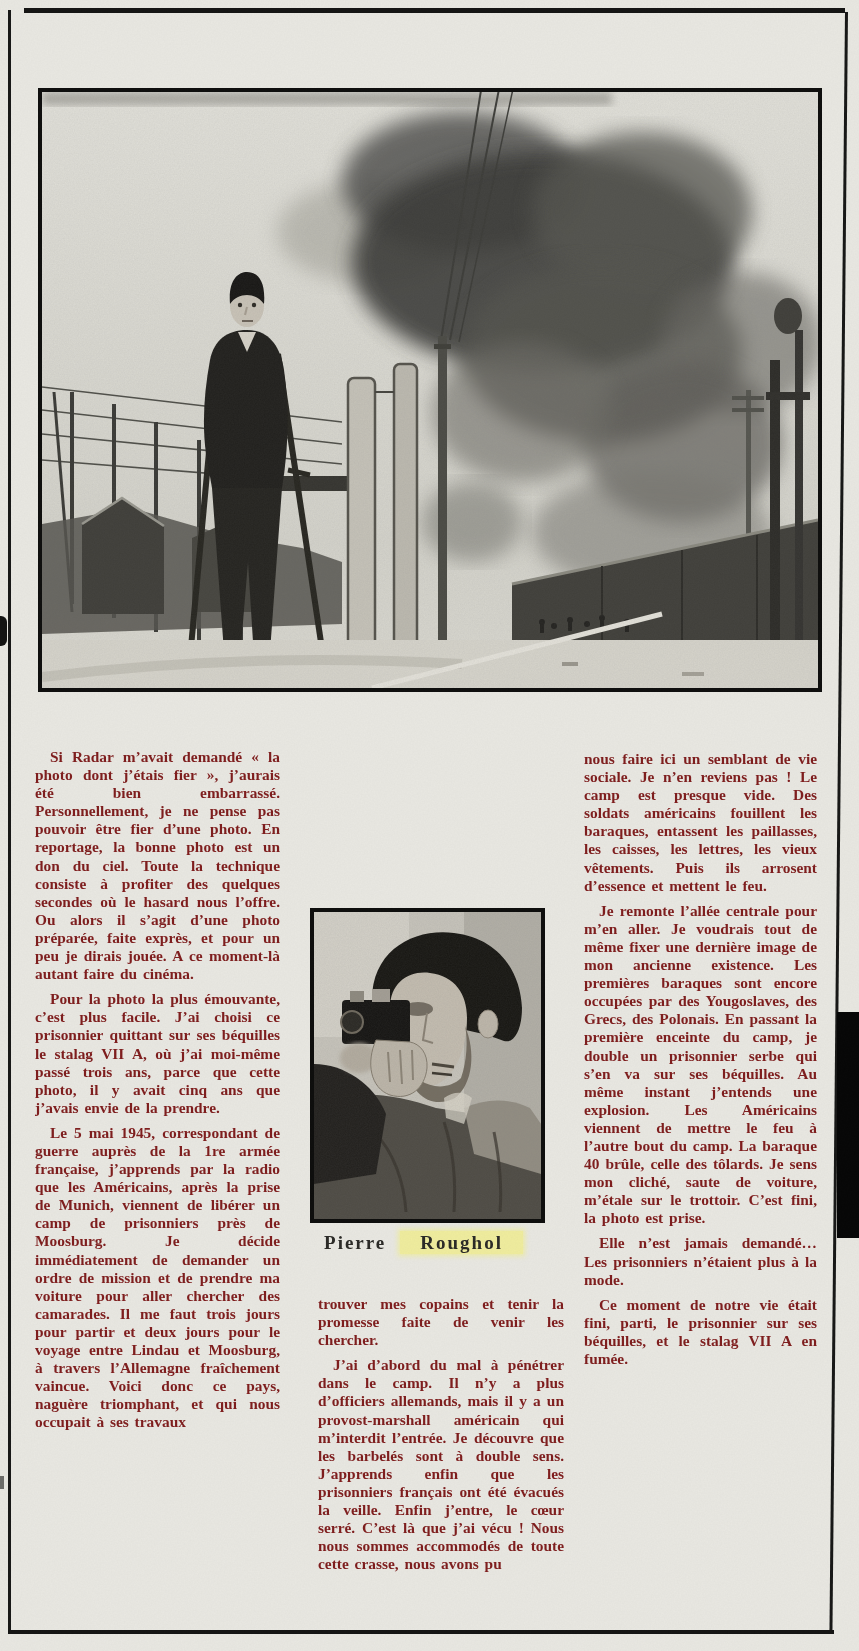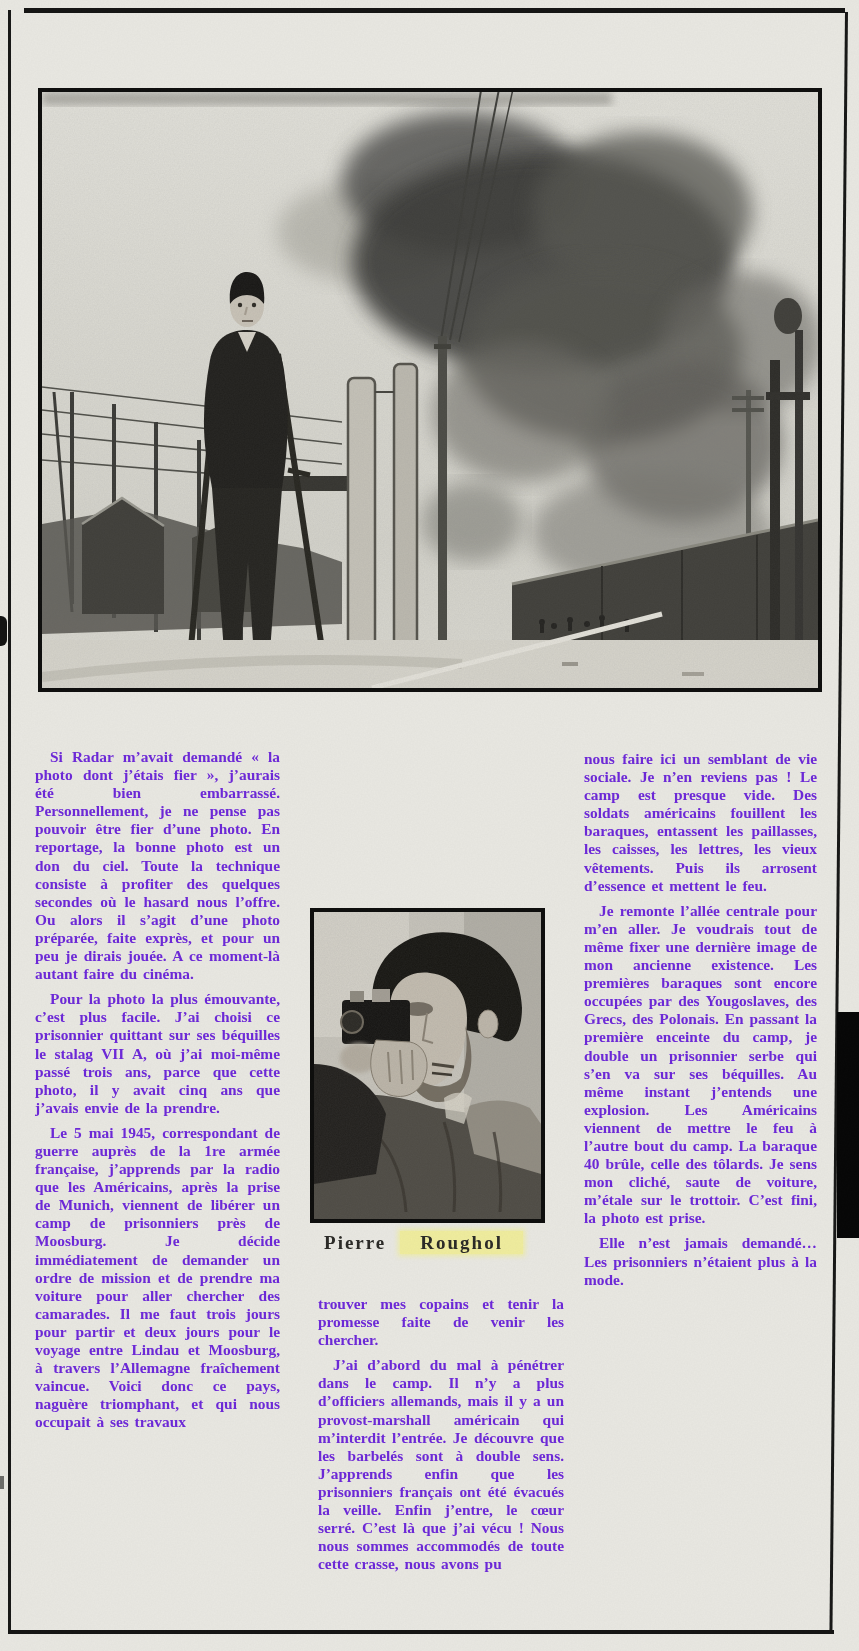--- a/index.html
+++ b/index.html
@@ -28,21 +28,21 @@
     border:4px solid #0e0e0d; background:#dcdbd4;
   }
   .portrait-frame {
     position:absolute; left:310px; top:908px; width:227px; height:307px;
     border:4px solid #0d0d0c; background:#c9c6bd;
   }
 
   .col {
     position:absolute; text-align:justify;
     font-size:15.4px; line-height:18.1px; font-weight:700;
-    color:#6d28d9; word-spacing:2px; overflow:hidden;
+    color:#7f1d1d; word-spacing:2px; overflow:hidden;
   }
   .col p { margin:0 0 7px 0; text-indent:15px; }
   .col p.cont { text-indent:0; }
   .col-1 { left:35px;  top:748px;  width:245px; height:884px; }
   .col-2-top { left:318px; top:748px; width:246px; height:150px; }
   .col-2-bottom { left:318px; top:1295px; width:246px; height:332px; }
   .col-3 { left:584px; top:750px; width:233px; height:878px; }
 
   .caption {
     position:absolute; left:300px; top:1232px; width:247px;
@@ -268,20 +268,21 @@
 
   <div class="col col-2-bottom">
     <p class="cont">trouver mes copains et tenir la promesse faite de venir les chercher.</p>
     <p>J’ai d’abord du mal à pénétrer dans le camp. Il n’y a plus d’officiers allemands, mais il y a un provost-marshall américain qui m’interdit l’entrée. Je découvre que les barbelés sont à double sens. J’apprends enfin que les prisonniers français ont été évacués la veille. Enfin j’entre, le cœur serré. C’est là que j’ai vécu ! Nous nous sommes accommodés de toute cette crasse, nous avons pu</p>
   </div>
 
   <div class="col col-3">
     <p class="cont">nous faire ici un semblant de vie sociale. Je n’en reviens pas ! Le camp est presque vide. Des soldats américains fouillent les baraques, entassent les paillasses, les caisses, les lettres, les vieux vêtements. Puis ils arrosent d’essence et mettent le feu.</p>
     <p>Je remonte l’allée centrale pour m’en aller. Je voudrais tout de même fixer une dernière image de mon ancienne existence. Les premières baraques sont encore occupées par des Yougoslaves, des Grecs, des Polonais. En passant la première enceinte du camp, je double un prisonnier serbe qui s’en va sur ses béquilles. Au même instant j’entends une explosion. Les Américains viennent de mettre le feu à l’autre bout du camp. La baraque 40 brûle, celle des tôlards. Je sens mon cliché, saute de voiture, m’étale sur le trottoir. C’est fini, la photo est prise.</p>
     <p>Elle n’est jamais demandé… Les prisonniers n’étaient plus à la mode.</p>
+    <p>Ce moment de notre vie était fini, parti, le prisonnier sur ses béquilles, et le stalag VII A en fumée.</p>
   </div>
 
   <div class="scan-strip"></div>
   <div class="ink-blob"></div>
   <div class="ink-blob-2"></div>
 
   <svg class="page-grain" width="859" height="1651">
     <filter id="pageGrain">
       <feTurbulence type="fractalNoise" baseFrequency="0.7" numOctaves="2"></feTurbulence>
       <feColorMatrix type="matrix" values="0 0 0 0 0.1  0 0 0 0 0.1  0 0 0 0 0.1  0 0 0 0.8 0"></feColorMatrix>

